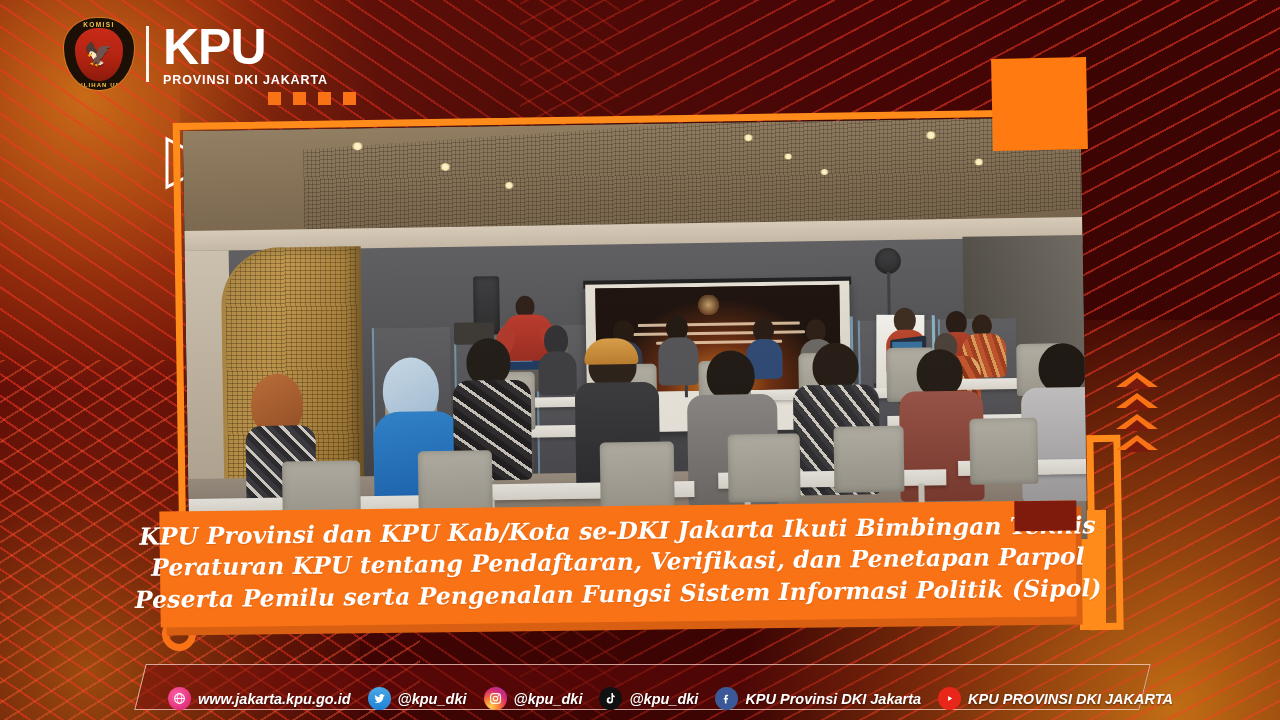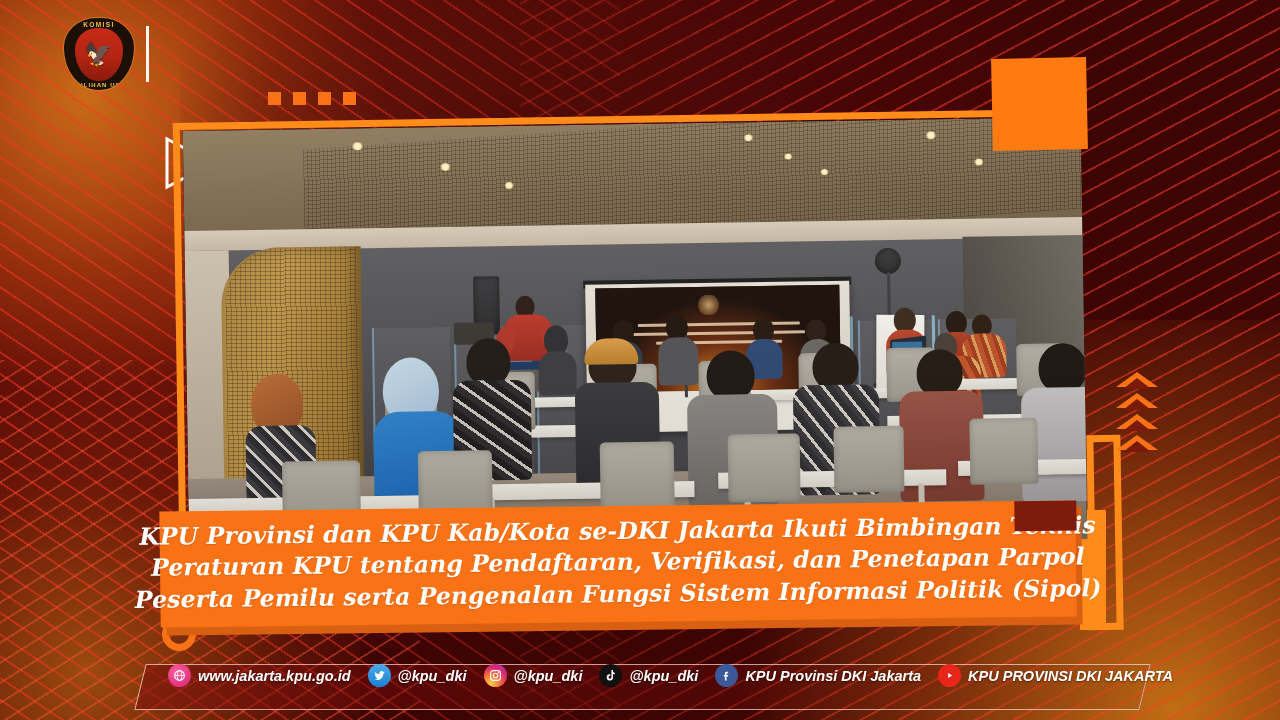--- a/index.html
+++ b/index.html
@@ -301,21 +301,21 @@
 
   
   .sbar {
     position:absolute; left:140px; top:664px; width:1005px; height:46px; z-index:30;
     transform:skewX(-14deg);
     border:1.6px solid rgba(255,225,215,.70);
     background:linear-gradient(90deg, rgba(120,12,10,.55) 0%, rgba(120,12,10,.30) 55%, rgba(140,70,10,.18) 100%);
   }
   .sbar-inner {
     position:absolute; left:152px; top:664px; width:1000px; height:46px; z-index:31;
-    display:flex; align-items:flex-start; gap:17px; padding-left:16px;
+    display:flex; align-items:flex-end; gap:17px; padding-left:16px;
   }
   .sitem { display:flex; align-items:center; gap:7px; }
   .sico { width:23px; height:23px; border-radius:50%; flex:none; position:relative;
           display:flex; align-items:center; justify-content:center;
           font-size:13px; color:#fff; font-weight:bold; }
   .slabel {
     color:#ffffff; font-size:14.5px; font-weight:bold; font-style:italic;
     font-family:"Liberation Sans", sans-serif; white-space:nowrap;
     text-shadow:0 1px 2px rgba(0,0,0,.5);
   }
@@ -564,20 +564,24 @@
   <div class="logo-wrap">
     <div class="kpu-seal">
       <div class="seal-ring">
         <div class="seal-inner"></div>
         <div class="seal-txt-top">KOMISI</div>
         <div class="seal-garuda">🦅</div>
         <div class="seal-txt-bot">PEMILIHAN UMUM</div>
       </div>
     </div>
     <div class="logo-div"></div>
+    <div class="logo-text">
+      <span class="logo-kpu">KPU</span>
+      <span class="logo-sub">PROVINSI DKI JAKARTA</span>
+    </div>
   </div>
 
   <div class="caption-shadow"></div>
   <div class="caption">
     <div class="caption-step"></div>
     <div class="cap-line">KPU Provinsi dan KPU Kab/Kota se-DKI Jakarta Ikuti Bimbingan Teknis</div>
     <div class="cap-line">Peraturan KPU tentang Pendaftaran, Verifikasi, dan Penetapan Parpol</div>
     <div class="cap-line">Peserta Pemilu serta Pengenalan Fungsi Sistem Informasi Politik (Sipol)</div>
   </div>
 

